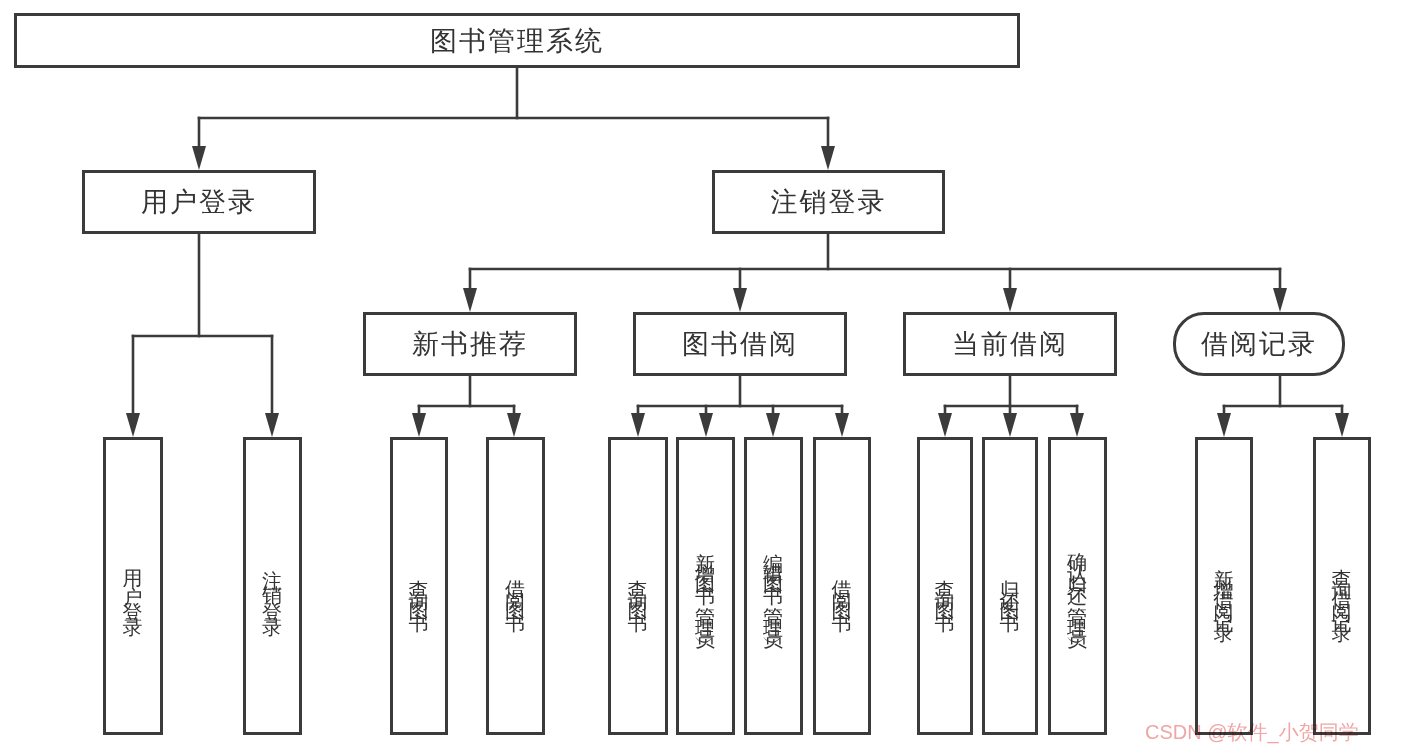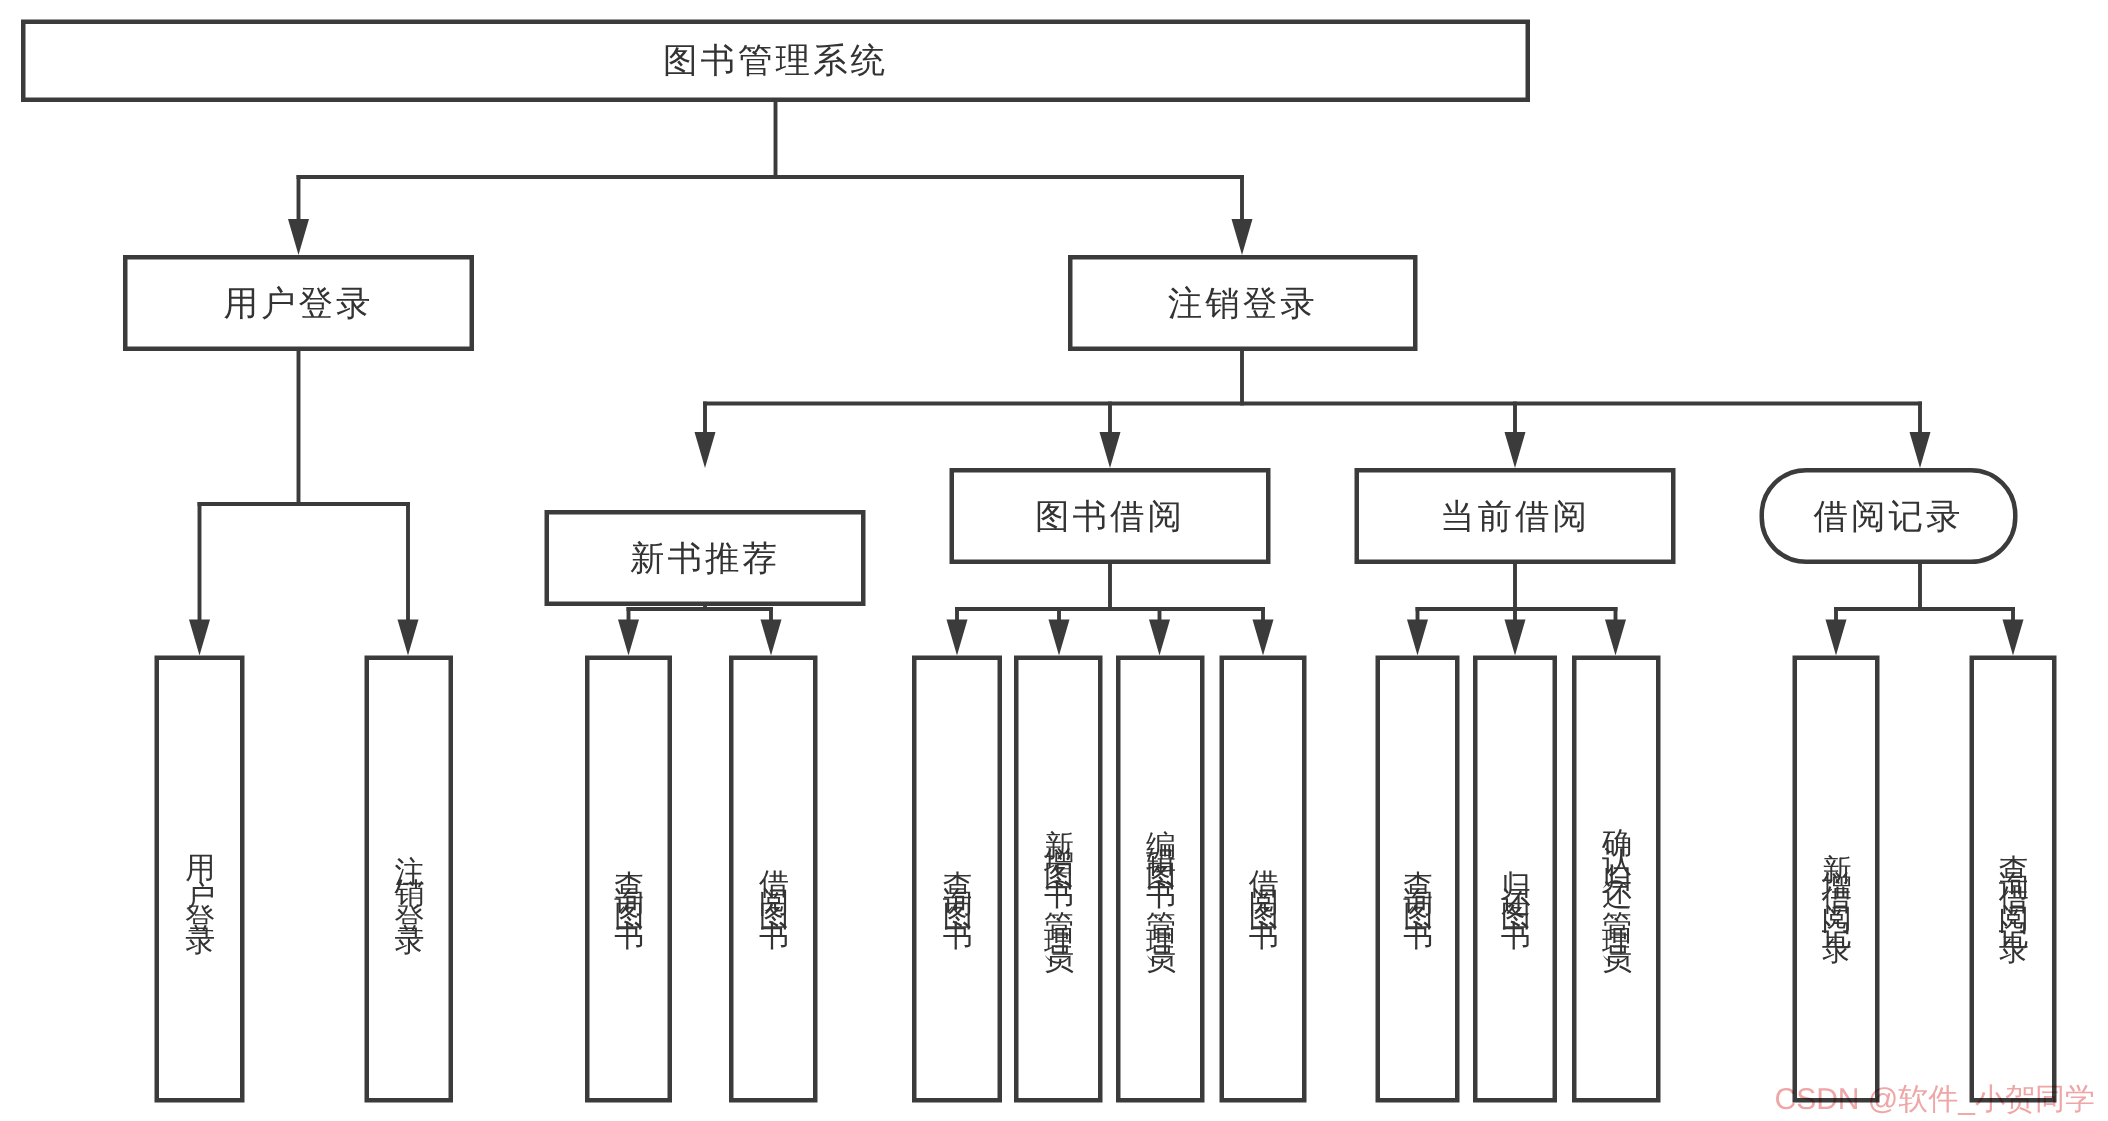--- a/index.html
+++ b/index.html
@@ -24,39 +24,39 @@
   svg.connectors line{stroke:var(--line);stroke-width:2.6;stroke-linecap:square;}
   svg.connectors polygon{fill:var(--line);stroke:none;}
   .box{
     position:absolute;
     background:#fff;
     border:3px solid var(--line);
     display:flex;align-items:center;justify-content:center;
     color:var(--text);
   }
   .hbox{
-    font-size:23px;
+    font-size:27px;
     letter-spacing:2px;
     white-space:nowrap;
   }
   .vbox{
     top:437px;height:298px;
   }
   .vtext{
     writing-mode:vertical-rl;
     text-orientation:mixed;
     font-size:20px;
     letter-spacing:11px;
     line-height:1;
     color:var(--text);
   }
   .vtext.sp-lg{letter-spacing:16px;}
   .watermark{
     position:absolute;
-    left:1183px;top:719px;
+    left:1145px;top:719px;
     font-size:20px;
     color:var(--wm);
     white-space:nowrap;
     mix-blend-mode:multiply;
     z-index:5;
   }
 </style>
 </head>
 <body>
 
@@ -136,21 +136,21 @@
       <line x1="1342" y1="406" x2="1342" y2="419"></line>
       <polygon points="1335,413 1349,413 1342,437"></polygon>
     </g>
   </svg>
 
   <div class="box hbox" style="left:14px;top:13px;width:1006px;height:55px;">图书管理系统</div>
 
   <div class="box hbox" style="left:82px;top:170px;width:234px;height:64px;">用户登录</div>
   <div class="box hbox" style="left:712px;top:170px;width:233px;height:64px;">注销登录</div>
 
-  <div class="box hbox" style="left:363px;top:312px;width:214px;height:64px;margin-top:28px;">新书推荐</div>
+  <div class="box hbox" style="left:363px;top:312px;width:214px;height:64px;">新书推荐</div>
   <div class="box hbox" style="left:633px;top:312px;width:214px;height:64px;font-family:Liberation Serif, serif;">图书借阅</div>
   <div class="box hbox" style="left:903px;top:312px;width:214px;height:64px;text-align:center;">当前借阅</div>
   <div class="box hbox" style="left:1173px;top:312px;width:172px;height:64px;border-radius:31px;">借阅记录</div>
 
   <div class="box vbox" style="left:103px;width:60px;">
     <span class="vtext sp-lg">用户登录</span>
   </div>
   <div class="box vbox" style="left:243px;width:59px;">
     <span class="vtext sp-lg">注销登录</span>
   </div>

